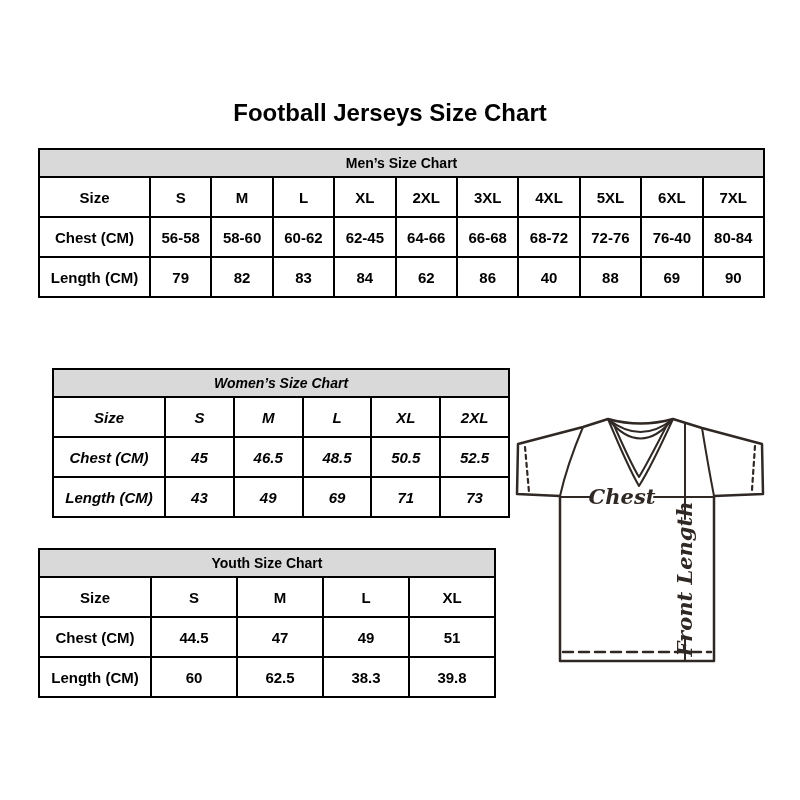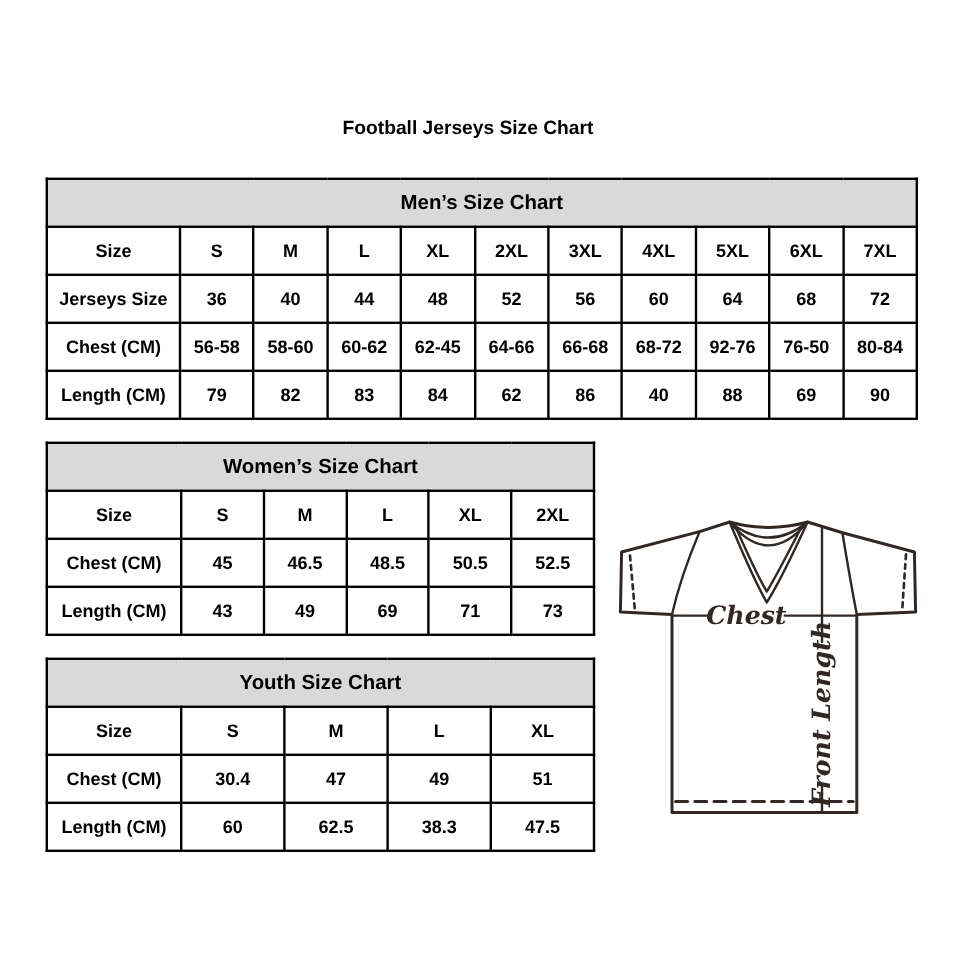--- a/index.html
+++ b/index.html
@@ -9,44 +9,44 @@
     --jersey-outline:#2f2824;
     --page-bg:#ffffff;
   }
   *{margin:0;padding:0;box-sizing:border-box;}
   html,body{width:800px;height:800px;background:var(--page-bg);
     font-family:"Liberation Sans",sans-serif;}
   .page{position:relative;width:800px;height:800px;background:var(--page-bg);overflow:hidden;}
 
   .page-title{
     position:absolute;top:99px;left:0;width:780px;
-    text-align:center;font-size:16px;font-weight:700;color:var(--text-color);
+    text-align:center;font-size:24px;font-weight:700;color:var(--text-color);
   }
 
   table.size-table{
     position:absolute;border-collapse:collapse;table-layout:fixed;
     background:#fff;
   }
   table.size-table th,table.size-table td{
     border:2px solid var(--table-border);
     text-align:center;vertical-align:middle;
     font-family:"Liberation Sans",sans-serif;
     font-weight:700;color:var(--text-color);
     height:40px;padding:0;
     font-size:15px;
   }
   table.size-table th.table-title-cell{
     background:var(--table-header-bg);
-    font-size:17px;height:40px;
+    font-size:14px;height:28px;
   }
   .men-table{left:38px;top:148px;width:725px;}
-  .women-table{left:38px;top:368px;width:456px;}
+  .women-table{left:52px;top:368px;width:456px;font-style:italic;}
   .youth-table{left:38px;top:548px;width:456px;}
 
-  .jersey-wrap{position:absolute;left:512px;top:430px;width:260px;height:254px;}
+  .jersey-wrap{position:absolute;left:512px;top:414px;width:260px;height:254px;}
   .jersey-wrap svg{display:block;width:100%;height:100%;}
   .jersey-label{
     font-family:"DejaVu Serif","Liberation Serif",serif;
     font-style:italic;font-weight:700;font-size:21px;
     fill:var(--jersey-outline);
   }
 </style>
 </head>
 <body>
 
@@ -81,43 +81,30 @@
           <td>L</td>
           <td>XL</td>
           <td>2XL</td>
           <td>3XL</td>
           <td>4XL</td>
           <td>5XL</td>
           <td>6XL</td>
           <td>7XL</td>
         </tr>
         <tr>
-          <td>Jerseys Size</td>
-          <td>36</td>
-          <td>40</td>
-          <td>44</td>
-          <td>48</td>
-          <td>52</td>
-          <td>56</td>
-          <td>60</td>
-          <td>64</td>
-          <td>68</td>
-          <td>72</td>
-        </tr>
-        <tr>
           <td>Chest (CM)</td>
           <td>56-58</td>
           <td>58-60</td>
           <td>60-62</td>
           <td>62-45</td>
           <td>64-66</td>
           <td>66-68</td>
           <td>68-72</td>
-          <td>92-76</td>
-          <td>76-50</td>
+          <td>72-76</td>
+          <td>76-40</td>
           <td>80-84</td>
         </tr>
         <tr>
           <td>Length (CM)</td>
           <td>79</td>
           <td>82</td>
           <td>83</td>
           <td>84</td>
           <td>62</td>
           <td>86</td>
@@ -187,31 +174,31 @@
     <tbody>
         <tr>
           <td>Size</td>
           <td>S</td>
           <td>M</td>
           <td>L</td>
           <td>XL</td>
         </tr>
         <tr>
           <td>Chest (CM)</td>
-          <td>30.4</td>
+          <td>44.5</td>
           <td>47</td>
           <td>49</td>
           <td>51</td>
         </tr>
         <tr>
           <td>Length (CM)</td>
           <td>60</td>
           <td>62.5</td>
           <td>38.3</td>
-          <td>47.5</td>
+          <td>39.8</td>
         </tr>
       </tbody>
   </table>
 
   <div class="jersey-wrap">
     <svg viewBox="0 0 260 252" xmlns="http://www.w3.org/2000/svg">
       <g fill="none" stroke="var(--jersey-outline)" stroke-linejoin="round" stroke-linecap="round">
 
         <path stroke-width="2.5" d="M96,4 L71,12 L6,29 L5,79 L48,81 L48,246 L202,246 L202,81 L251,79 L250,29 L190,13 L161,4 Q128.5,13 96,4"></path>
 

